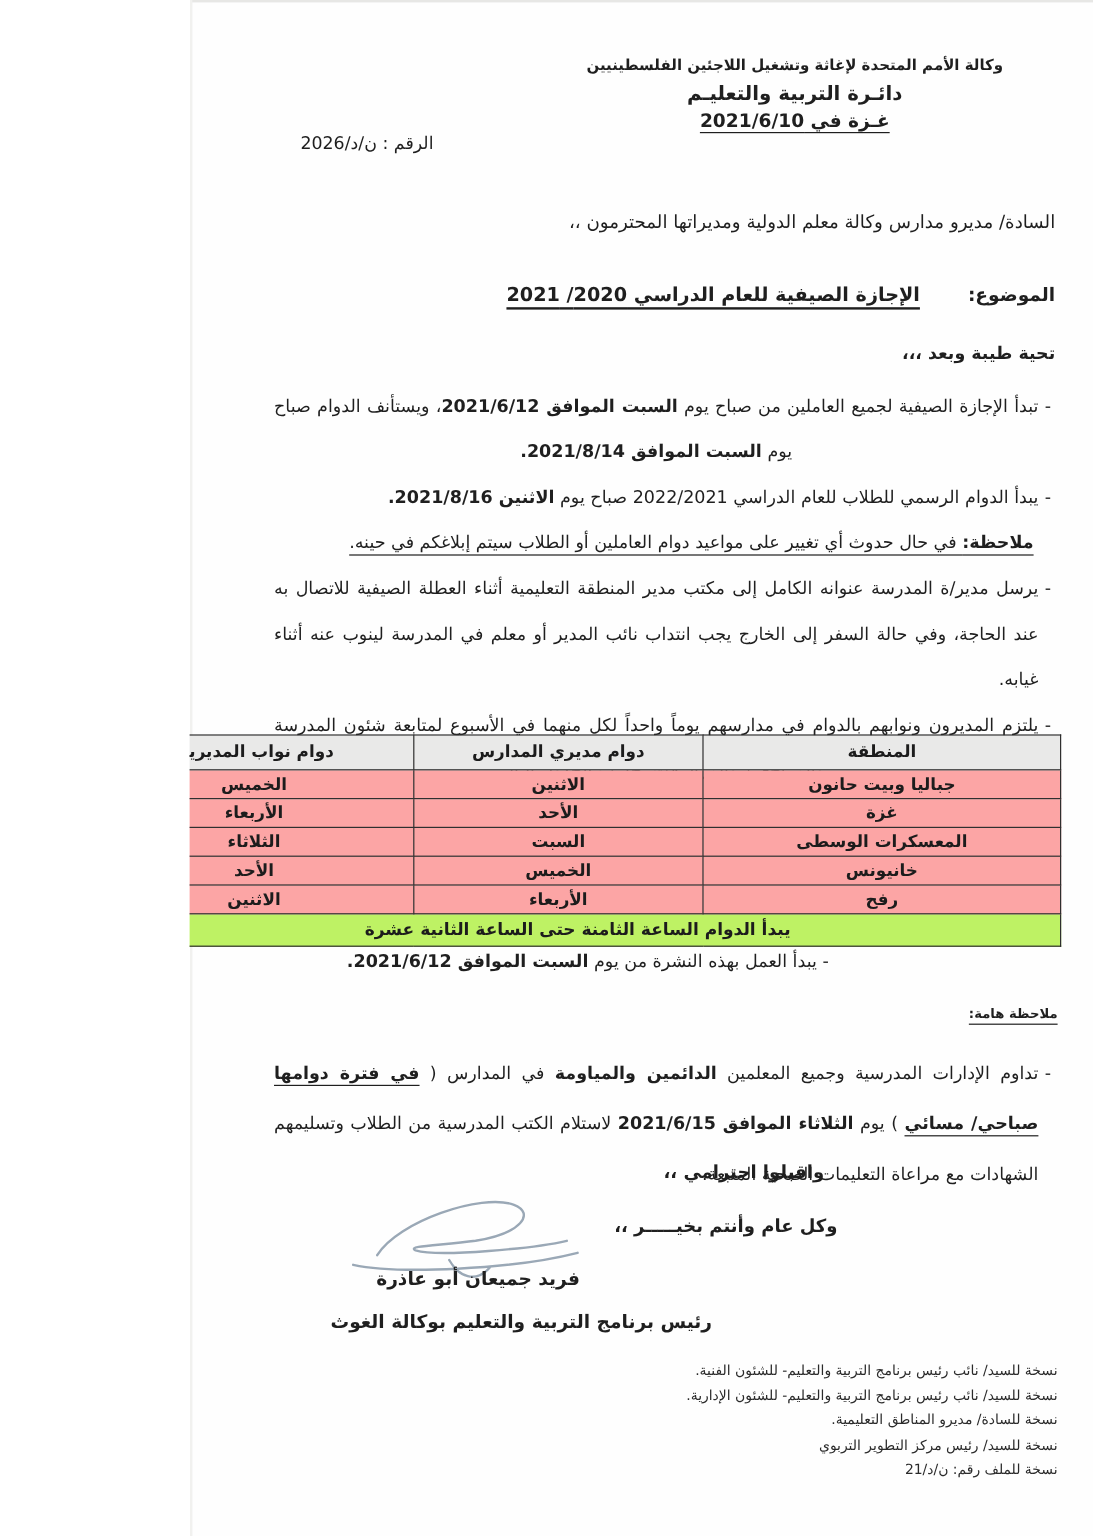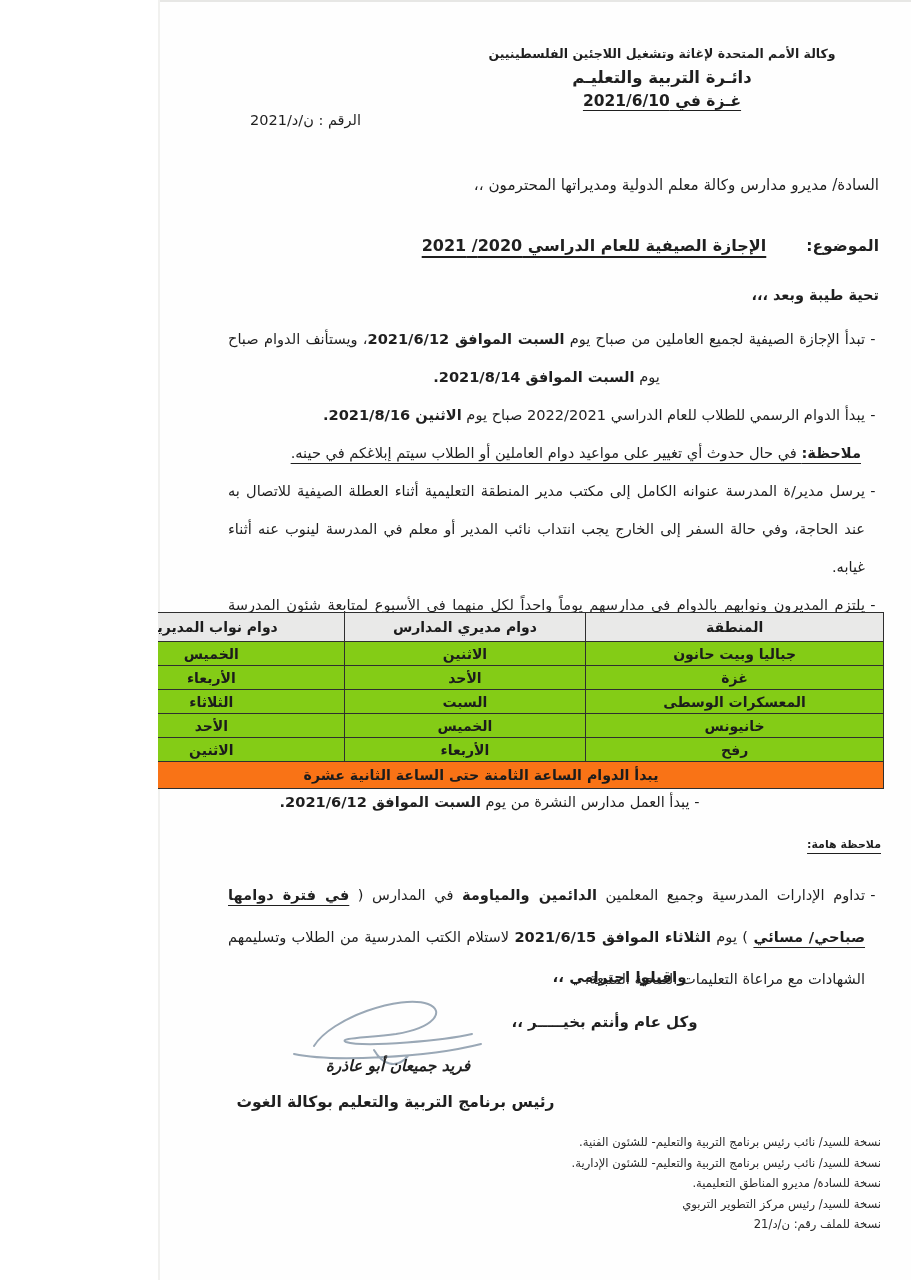--- a/index.html
+++ b/index.html
@@ -36,52 +36,52 @@
   .just-center{text-align:justify;text-align-last:center;}
   .just-right{text-align:justify;text-align-last:right;}
   .b{font-weight:bold;}
   .note-line{margin-right:20px;text-decoration:underline;text-underline-offset:5px;}
 
   
   table.duty{position:absolute;top:612px;right:27px;width:806px;border-collapse:collapse;
     font-size:14px;font-weight:bold;text-align:center;color:#1c1c1c;}
   table.duty th,table.duty td{border:1.6px solid #2f2f2f;padding:0;}
   table.duty th{height:28px;background:#e9e9e8;font-size:14px;}
-  table.duty td{height:23px;background:#84cc16;}
-  table.duty .tfoot-row td{height:26px;background:#f97316;font-size:14.2px;}
+  table.duty td{height:23px;background:#fca5a5;}
+  table.duty .tfoot-row td{height:26px;background:#bef264;font-size:14.2px;}
   .col-area{width:37%;} .col-managers{width:30%;} .col-deputies{width:33%;}
 
   .b5-line{position:absolute;top:793px;left:40px;right:130px;text-align:center;font-size:14.6px;}
   .important-note{position:absolute;top:838px;right:30px;font-size:11px;font-weight:bold;
     text-decoration:underline;text-underline-offset:5px;}
   .b6-block{position:absolute;top:874px;right:30px;left:70px;font-size:14.6px;line-height:42px;}
   .u{text-decoration:underline;text-underline-offset:5px;}
 
   .closing1{position:absolute;top:968px;left:170px;right:0;text-align:center;font-size:15px;font-weight:bold;}
   .closing2{position:absolute;top:1013px;left:140px;right:0;text-align:center;font-size:15px;font-weight:bold;}
 
   .signature{position:absolute;top:988px;left:118px;width:235px;height:100px;}
-  .signer-name{position:absolute;top:1057px;left:60px;width:360px;text-align:center;font-size:15.5px;font-weight:bold;font-style:italic;}
-  .signer-title{position:absolute;top:1093px;left:40px;width:395px;text-align:center;font-size:15.5px;font-weight:bold;}
+  .signer-name{position:absolute;top:1057px;left:60px;width:360px;text-align:center;font-size:15.5px;font-weight:bold;}
+  .signer-title{position:absolute;top:1093px;left:40px;width:395px;text-align:right;font-size:15.5px;font-weight:bold;}
 
   .cc-block{position:absolute;top:1132px;right:30px;text-align:right;font-size:11.6px;line-height:20.5px;color:#2a2a2a;}
 </style>
 </head>
 <body>
 
 <div class="page">
   <div class="scan-edge-top"></div>
   <div class="scan-edge-left"></div>
 
   <div class="org-block">
     <div class="org-line1">وكالة الأمم المتحدة لإغاثة وتشغيل اللاجئين الفلسطينيين</div>
     <div class="dept">دائـرة التربية والتعليـم</div>
     <div class="city-date">غـزة في 2021/6/10</div>
   </div>
-  <div class="ref">الرقم : ن/د/2021</div>
+  <div class="ref">الرقم : ن/د/2026</div>
 
   <div class="salutation">السادة/ مديرو مدارس وكالة معلم الدولية ومديراتها  المحترمون ،،</div>
   <div class="subject-row">
     <span class="subject-label">الموضوع:</span>
     <span class="subject-text">الإجازة الصيفية للعام الدراسي 2020/ 2021</span>
   </div>
   <div class="greeting">تحية طيبة وبعد ،،،</div>
 
   <div class="body-block">
     <div class="bullet">
@@ -139,21 +139,21 @@
       <td>رفح</td>
       <td>الأربعاء</td>
       <td>الاثنين</td>
     </tr>
     <tr class="tfoot-row">
       <td colspan="3">يبدأ الدوام الساعة الثامنة حتى الساعة الثانية عشرة</td>
     </tr>
   </tbody>
     </table>
 
-  <div class="b5-line"><span class="dash" style="display:inline;">-</span> <span>يبدأ العمل مدارس النشرة من يوم </span><span class="b">السبت الموافق 2021/6/12.</span></div>
+  <div class="b5-line"><span class="dash" style="display:inline;">-</span> <span>يبدأ العمل بهذه النشرة من يوم </span><span class="b">السبت الموافق 2021/6/12.</span></div>
 
   <div class="important-note">ملاحظة هامة:</div>
   <div class="b6-block">
     <div class="bullet">
       <span class="dash">-</span>
       <div class="btext just-right"><span>تداوم الإدارات المدرسية وجميع المعلمين </span><span class="b">الدائمين والمياومة</span><span> في المدارس ( </span><span class="b u">في فترة دوامها صباحي/ مسائي</span><span> ) يوم </span><span class="b">الثلاثاء الموافق 2021/6/15</span><span> لاستلام الكتب المدرسية من الطلاب وتسليمهم الشهادات مع مراعاة التعليمات الصحية المتبعة.</span></div>
     </div>
   </div>
 
   <div class="closing1">واقبلوا احترامي ،،</div>

